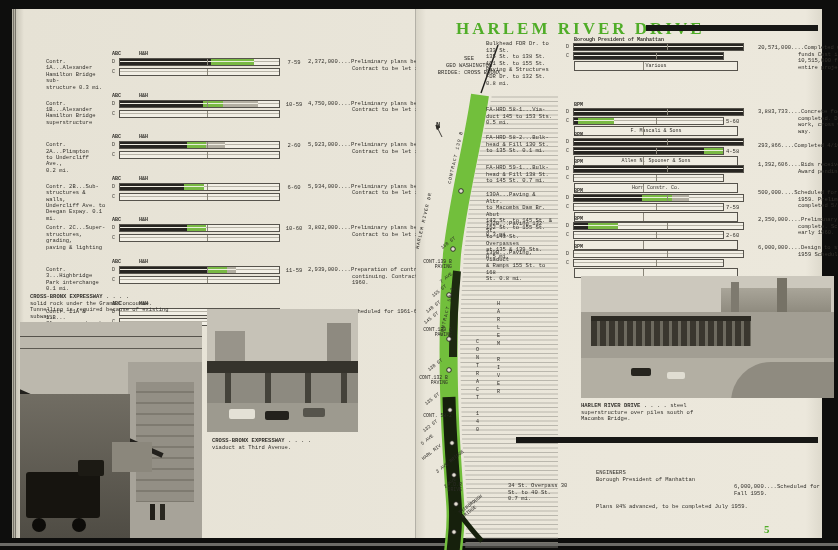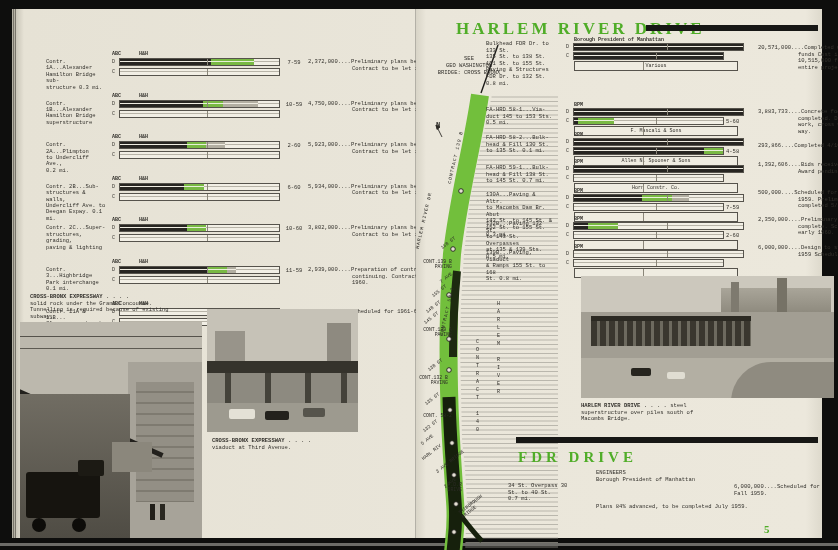--- a/index.html
+++ b/index.html
@@ -580,21 +580,20 @@
       <div style="position:absolute;left:10px;top:44px;width:160px;height:26px;background:repeating-linear-gradient(90deg,#3a372f 0 6px,#6d6a5f 6px 9px);"></div>
       <div style="position:absolute;left:10px;top:40px;width:160px;height:5px;background:#2c2a23;"></div>
       <div style="position:absolute;left:0;top:82px;width:100%;height:40px;background:#b3afa3;"></div>
       <div style="position:absolute;left:150px;top:86px;width:110px;height:40px;background:#8f8b80;border-radius:60px 0 0 0;"></div>
       <div style="position:absolute;left:50px;top:92px;width:20px;height:8px;background:#26241e;border-radius:2px;"></div>
       <div style="position:absolute;left:86px;top:96px;width:18px;height:7px;background:#e0ddd2;border-radius:2px;"></div>
     </div>
     <div class="caption" style="position:absolute;left:165px;top:394px;width:130px;"><b>HARLEM RIVER DRIVE . . . .</b> <span>steel superstructure over piles south of Macombs Bridge.</span></div>
 
     <div class="blackbar" style="left:100px;top:428px;width:302px;height:6px;"></div>
-    <div class="hdr fdr">FDR DRIVE</div>
     <div class="fdrnote">34 St. Overpass 30
 St. to 40 St.
 0.7 mi.</div>
     <div class="engr"><span>ENGINEERS</span><br><span>Borough President of Manhattan</span></div>
     <div class="plans">Plans 84% advanced, to be completed July 1959.</div>
     <div class="fdramt"><span>6,000,000....</span><span>Scheduled for Fall 1959.</span></div>
     <div class="pageno">5</div>
   </div>
 </div>
 

